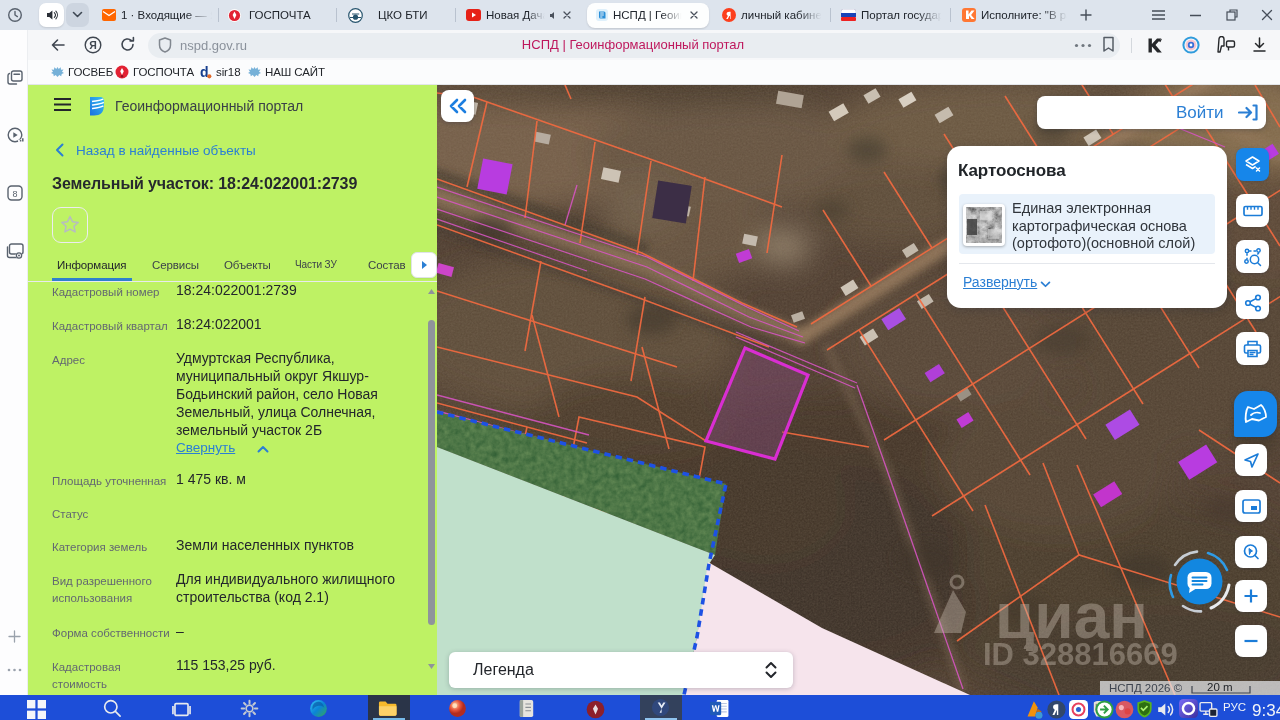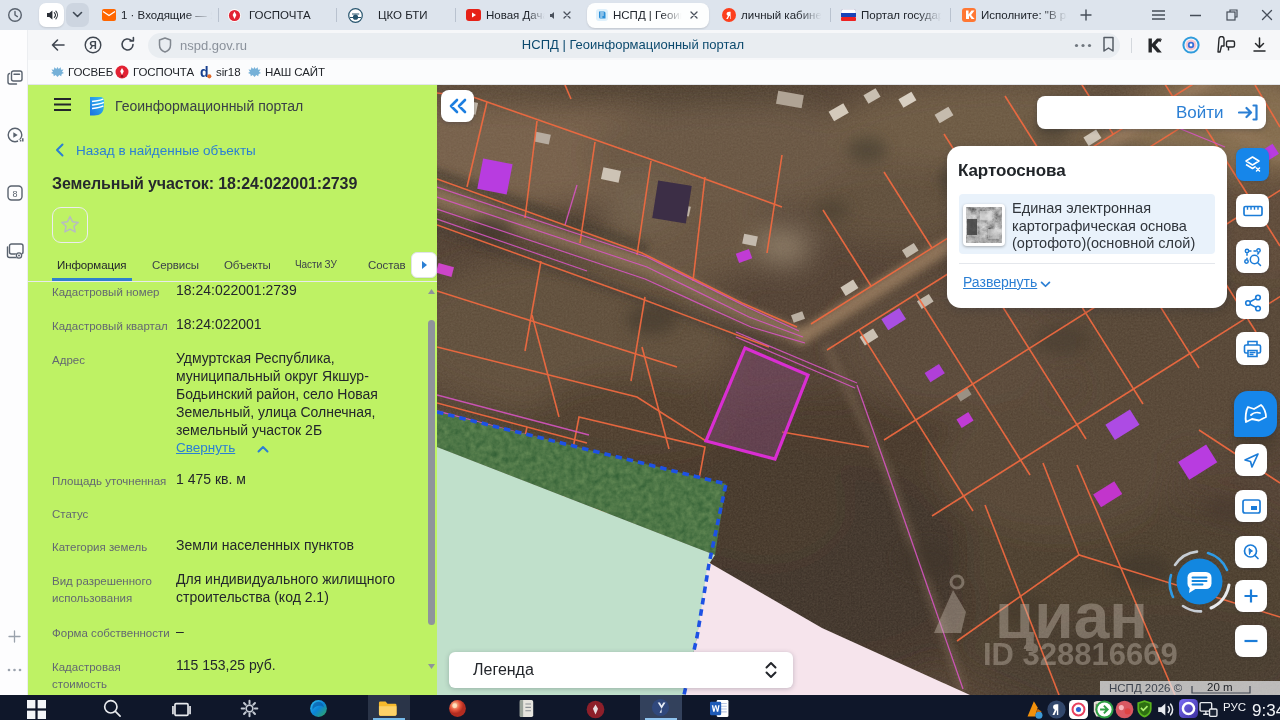--- a/index.html
+++ b/index.html
@@ -20,21 +20,21 @@
   .bmbar { position:absolute; left:0; top:60px; width:1280px; height:25px; background:#fbfcfd; border-bottom:1px solid #e3e6ea; }
   .bmtxt { font-size:11.5px; color:#23262b; letter-spacing:-.1px; }
   
   .bsidebar { position:absolute; left:0; top:30px; width:28px; height:665px; background:#fdfdfe; border-right:1px solid #eceef1; }
   
   .panel { position:absolute; left:28px; top:85px; width:409px; height:610px; background:#bef264; }
   .lbl { position:absolute; left:24px; width:118px; font-size:11.5px; color:#636871; line-height:17px; }
   .val { position:absolute; left:148px; width:244px; font-size:14px; color:#23262c; line-height:18px; }
   .bluelink { color:#2b7fd4; }
   
-  .taskbar { position:absolute; left:0; top:695px; width:1280px; height:25px; background:#0f172a; }
+  .taskbar { position:absolute; left:0; top:695px; width:1280px; height:25px; background:#1d4ed8; }
   .tbi { position:absolute; top:3px; width:19px; height:19px; }
   
   .mapbtn { position:absolute; width:33px; height:33px; background:#fff; border-radius:8px;
             box-shadow:0 1px 3px rgba(30,40,60,.25); display:flex; align-items:center; justify-content:center; }
   .card { position:absolute; left:947px; top:146px; width:280px; height:162px; background:#fff; border-radius:14px;
           box-shadow:0 2px 10px rgba(30,40,60,.25); }
 </style>
 </head>
 <body>
 <div class="page">
@@ -157,21 +157,21 @@
 
     <svg class="abs" style="left:119px;top:6px" width="17" height="17" viewBox="0 0 17 17">
       <path d="M14 8.5a5.5 5.5 0 11-1.8-4.1" fill="none" stroke="#3f4650" stroke-width="1.6" stroke-linecap="round"></path>
       <path d="M14.4 1.6v3.3h-3.3" fill="none" stroke="#3f4650" stroke-width="1.6" stroke-linecap="round" stroke-linejoin="round"></path>
     </svg>
 
     <svg class="abs" style="left:158px;top:7px" width="14" height="16" viewBox="0 0 14 16">
       <path d="M7 1l5.5 2v5c0 3.4-2.3 5.9-5.5 7-3.2-1.1-5.5-3.6-5.5-7V3z" fill="none" stroke="#81878f" stroke-width="1.5" stroke-linejoin="round"></path>
     </svg>
     <div class="abs" style="left:180px;top:8px;font-size:13px;color:#8a919b">nspd.gov.ru</div>
-    <div class="abs" style="left:0;top:7px;width:1266px;text-align:center;font-size:13px;color:#0c4a6e">НСПД | Геоинформационный портал</div>
+    <div class="abs" style="left:0;top:7px;width:1266px;text-align:center;font-size:13px;color:#be185d">НСПД | Геоинформационный портал</div>
 
     <svg class="abs" style="left:1074px;top:13px" width="18" height="5" viewBox="0 0 18 5">
       <circle cx="2.5" cy="2.5" r="1.6" fill="#70777f"></circle>
         <circle cx="9" cy="2.5" r="1.6" fill="#70777f"></circle>
         <circle cx="15.5" cy="2.5" r="1.6" fill="#70777f"></circle>
     </svg>
 
     <svg class="abs" style="left:1102px;top:6px" width="13" height="17" viewBox="0 0 13 17">
       <path d="M2 1.5h9V15l-4.5-3L2 15z" fill="none" stroke="#565d66" stroke-width="1.5" stroke-linejoin="round"></path>
     </svg>

